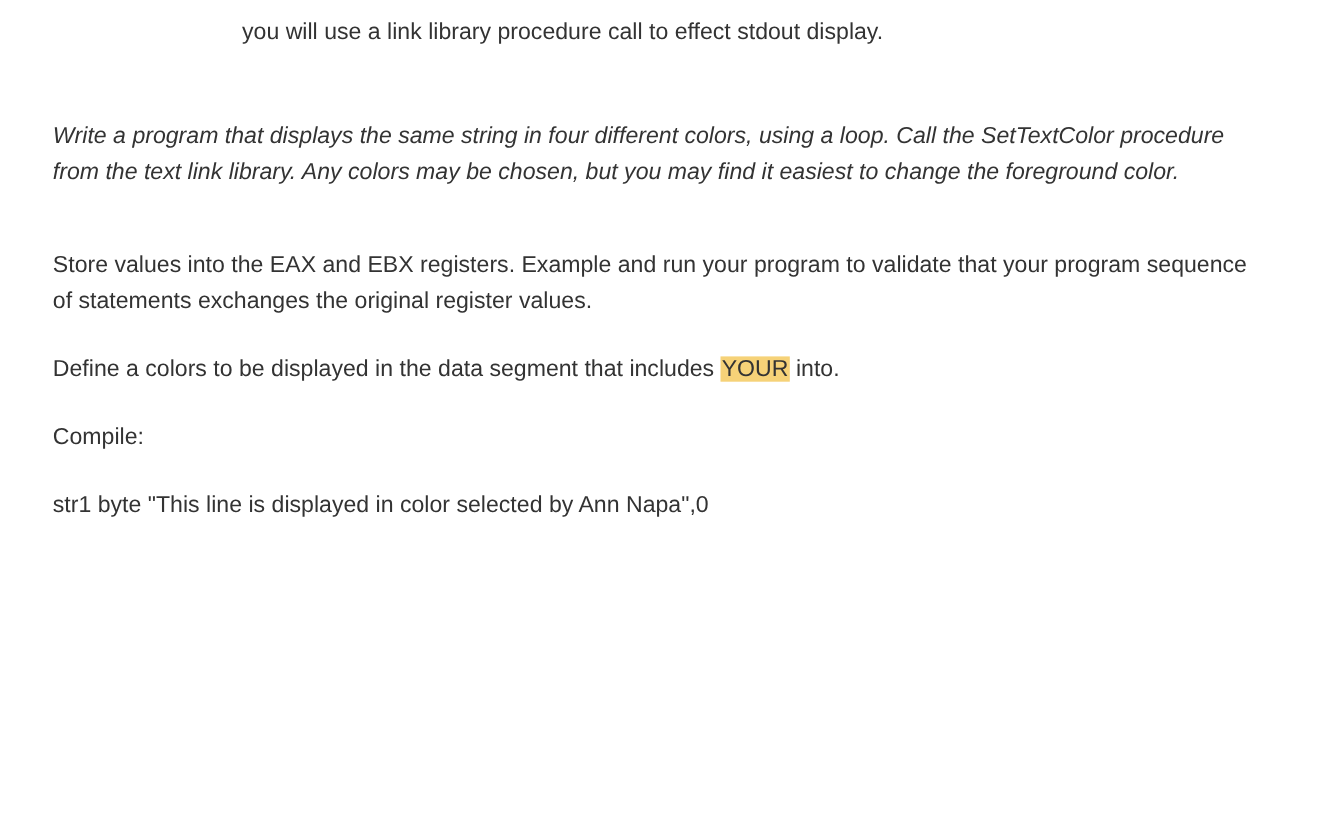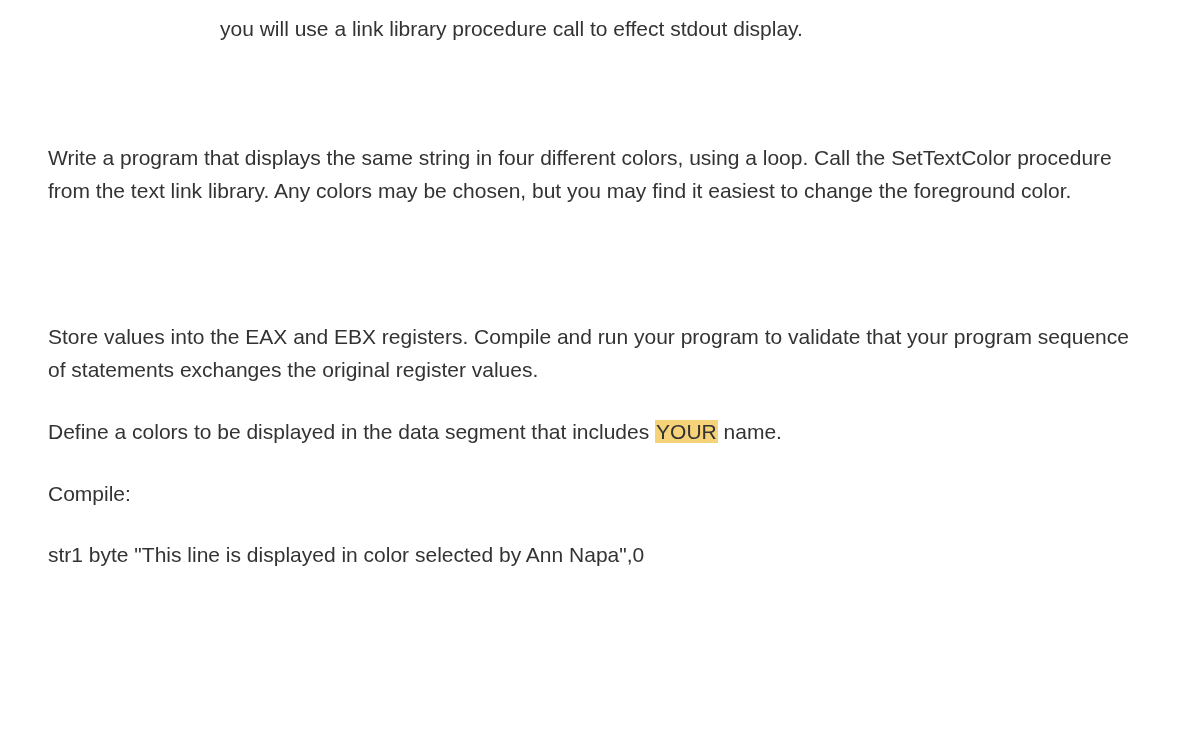--- a/index.html
+++ b/index.html
@@ -16,44 +16,45 @@
       color: #333333;
       font-size: 21px;
       line-height: 1.6;
       font-weight: 400;
     }
     .content {
       padding: 12px 48px 48px 48px;
     }
     .indented-line {
       margin-left: 172px;
-      margin-bottom: 95px;
+      margin-bottom: 61px;
     }
     .paragraph-large-gap {
-      margin-bottom: 112px;
+      margin-bottom: 50px;
+      font-style: italic;
     }
     .highlight {
       background-color: #f6d278;
       padding: 0 1px;
       margin-top: 16px;
     }
     .para-spaced {
       margin-bottom: 28px;
     }
   </style>
 </head>
 <body>
 
 <div class="content">
   <p class="indented-line">you will use a link library procedure call to effect stdout display.</p>
 
   <p class="paragraph-large-gap">Write a program that displays the same string in four different colors, using a loop.  Call the SetTextColor procedure from the text link library.  Any colors may be chosen, but you may find it easiest to change the foreground color.</p>
 
-  <p class="para-spaced">Store values into the EAX and EBX registers. Compile and run your program to validate that your program sequence of statements exchanges the original register values.</p>
+  <p class="para-spaced">Store values into the EAX and EBX registers. Example and run your program to validate that your program sequence of statements exchanges the original register values.</p>
 
   <p class="para-spaced">
-    <span>Define a colors to be displayed in the data segment that includes </span><span class="highlight">YOUR</span><span> name.</span>
+    <span>Define a colors to be displayed in the data segment that includes </span><span class="highlight">YOUR</span><span> into.</span>
   </p>
 
   <p class="para-spaced">Compile:</p>
 
   <p>str1 byte "This line is displayed in color selected by Ann Napa",0</p>
 </div>
 
 </body></html>

